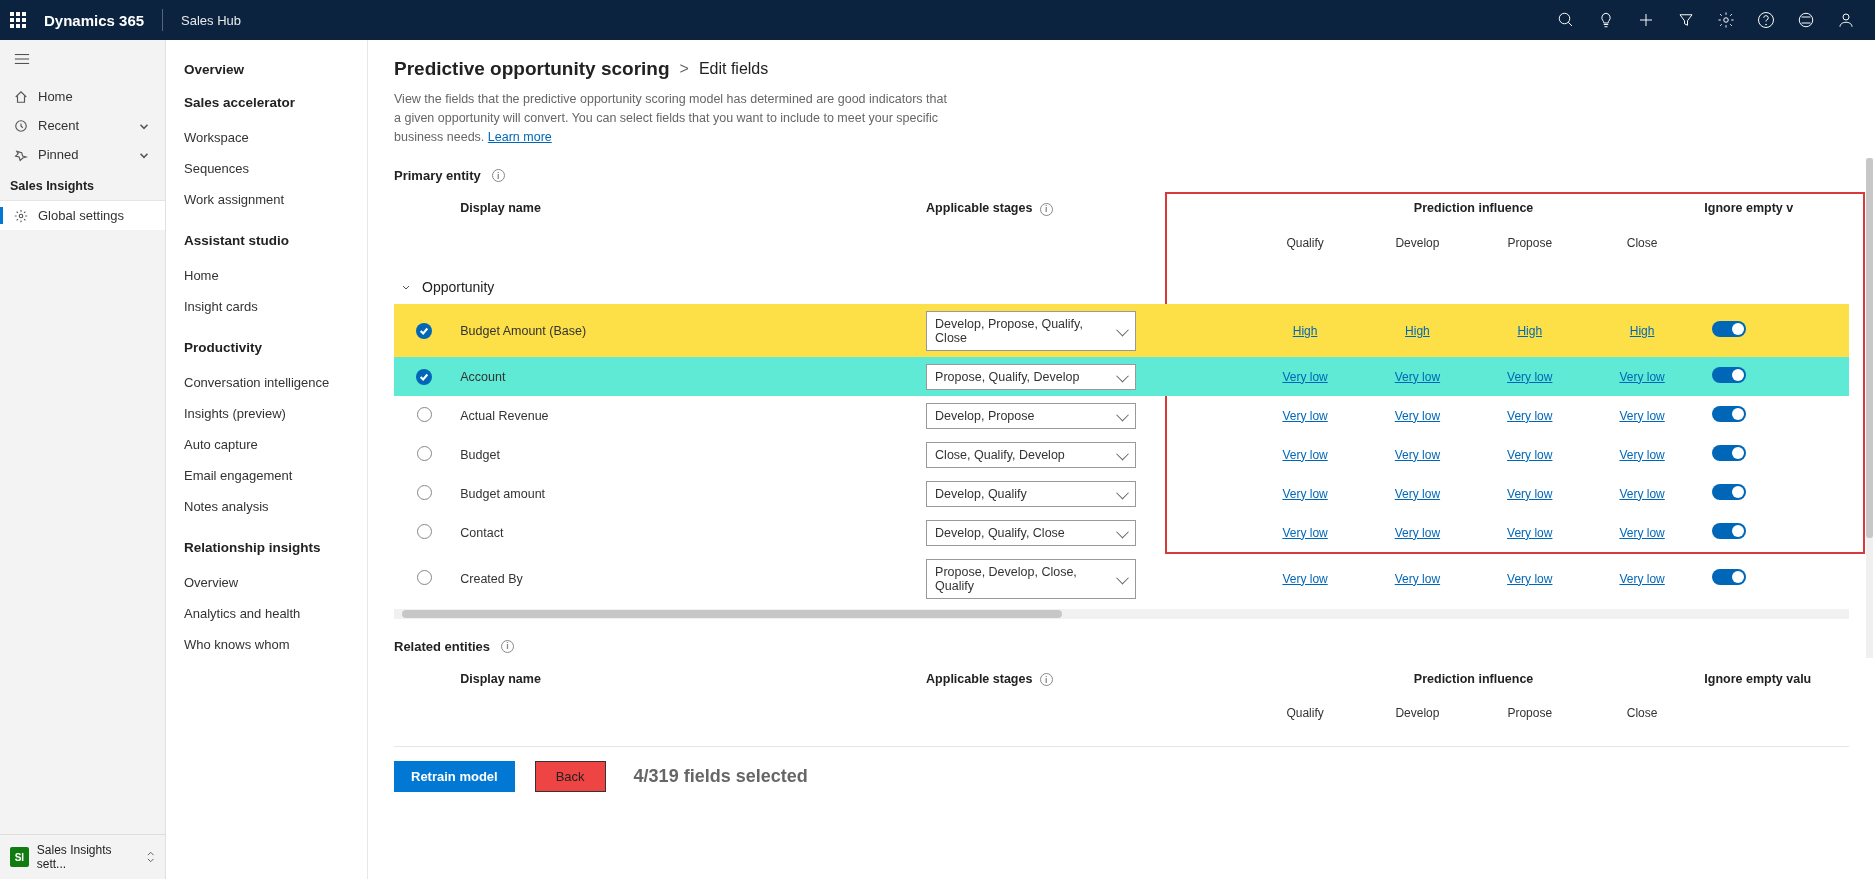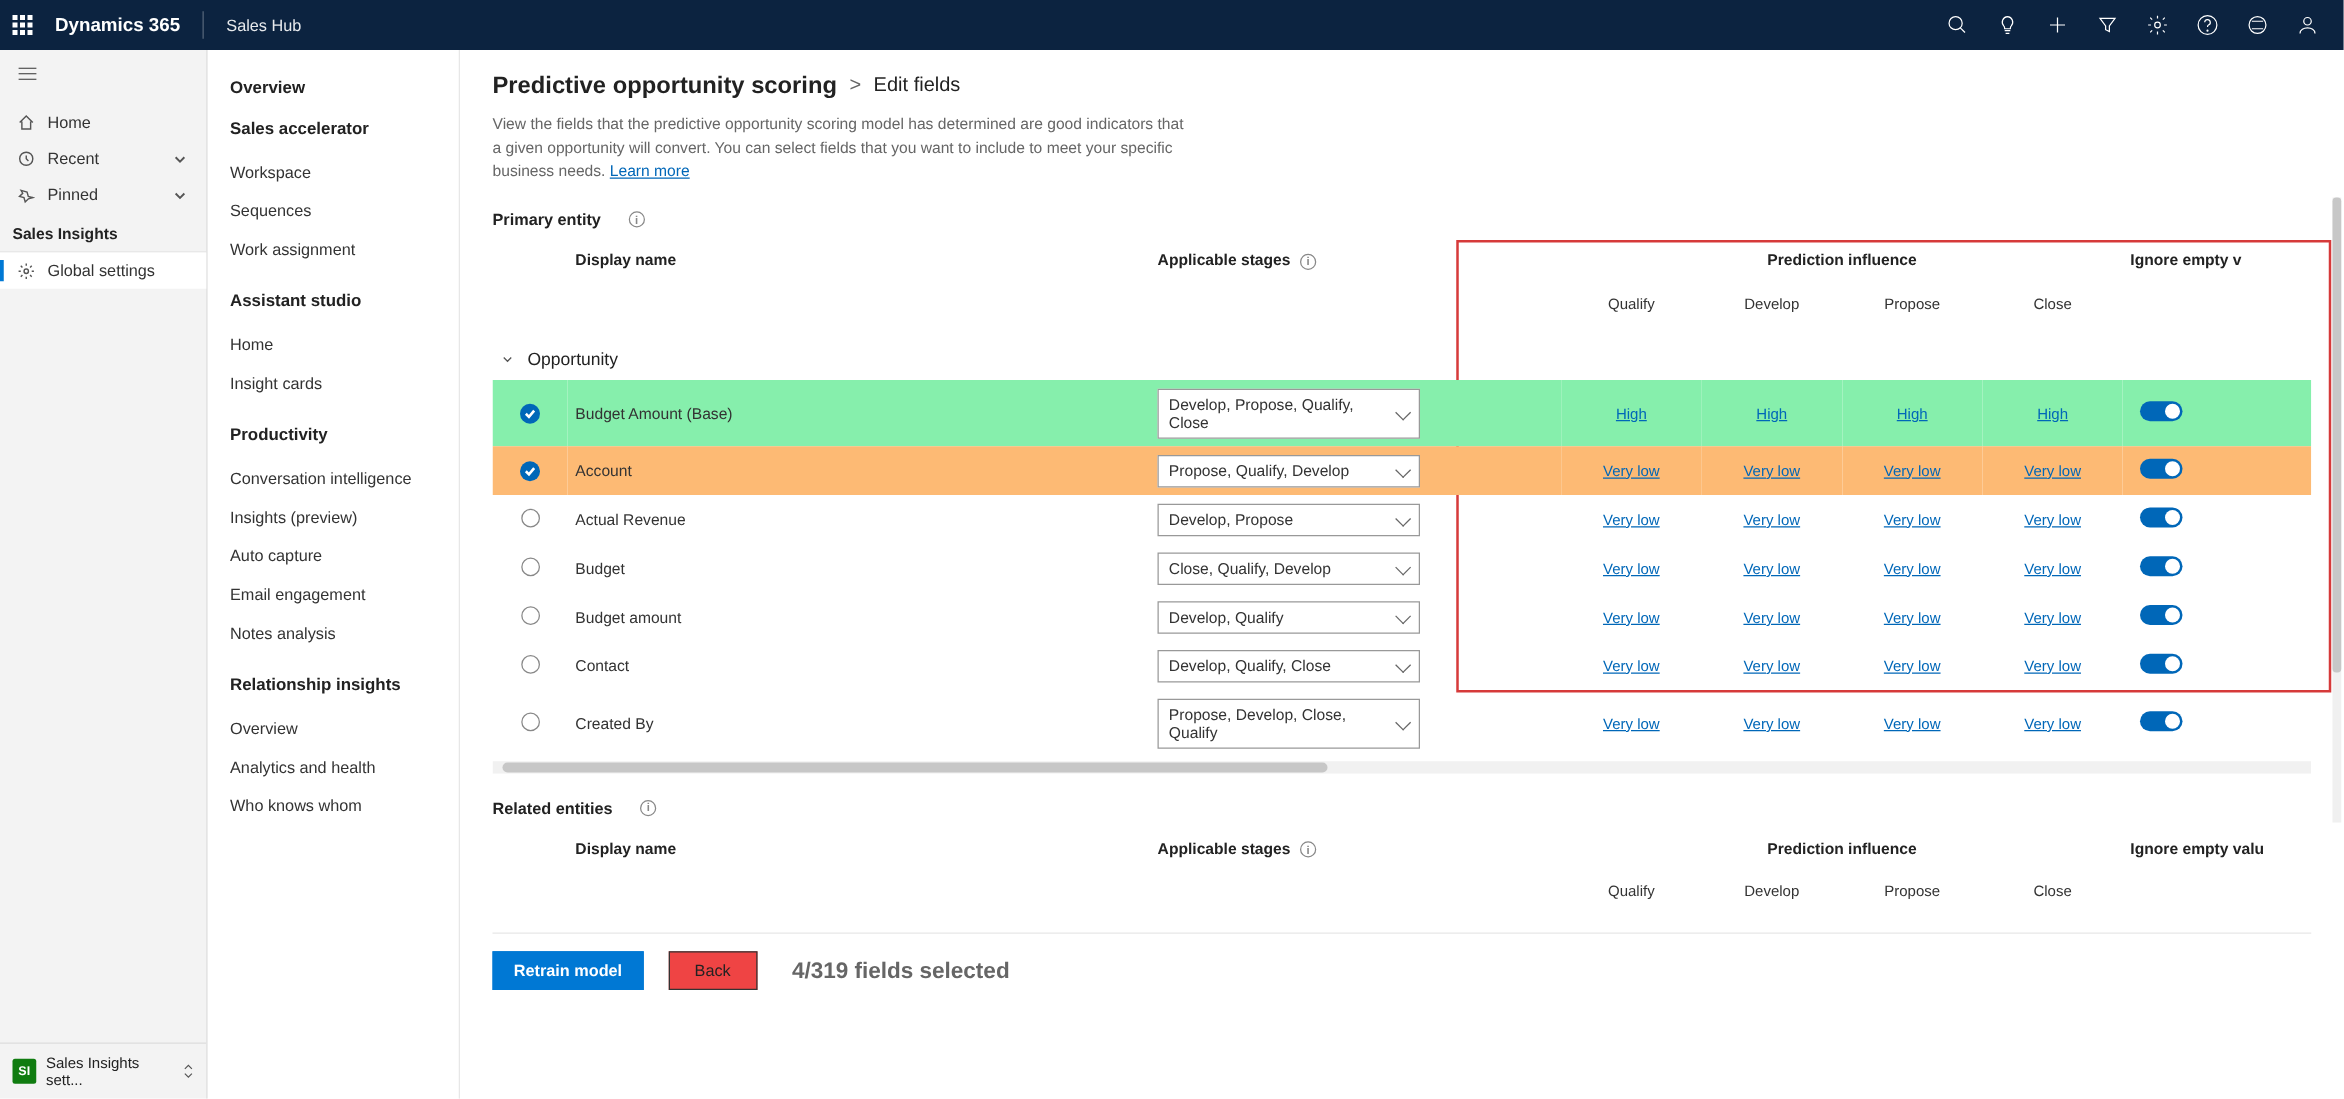--- a/index.html
+++ b/index.html
@@ -44,21 +44,21 @@
 
 
 .content { flex: 1; padding: 18px 26px 0; overflow: hidden; display: flex; flex-direction: column; position: relative; }
 .crumb { display: flex; align-items: center; gap: 10px; }
 .crumb-main { font-size: 19px; font-weight: 600; color: #222; }
 .crumb-sep { color: #666; }
 .crumb-sub { font-size: 16px; color: #222; }
 .lead { font-size: 12.5px; color: #666; margin-top: 10px; max-width: 560px; line-height: 1.5; }
 .lead a { color: #0067b8; }
 
-.section-label { font-size: 13px; font-weight: 600; color: #222; margin-top: 22px; display: flex; align-items: center; gap: 22px; }
+.section-label { font-size: 13px; font-weight: 600; color: #222; margin-top: 22px; display: flex; align-items: center; gap: 11px; }
 .info-circ { width: 13px; height: 13px; border: 1px solid #888; border-radius: 50%; display: inline-flex; align-items: center; justify-content: center; font-size: 9px; color: #888; }
 
 .highlight-box { position: absolute; border: 2px solid #d63a3a; pointer-events: none; left: 797px; right: 10px; top: 152px; height: 362px; }
 
 
 .table-wrap { margin-top: 8px; overflow: hidden; position: relative; }
 .tbl { width: 100%; border-collapse: collapse; font-size: 12.5px; }
 .tbl th { text-align: left; font-weight: 600; color: #222; padding: 10px 6px 20px; vertical-align: top; position: relative; }
 .tbl th.pred-parent { text-align: center; padding-bottom: 4px; }
 .tbl th.sub { font-size: 12px; font-weight: 400; color: #333; padding: 0 6px 8px; text-align: center; }
@@ -66,22 +66,22 @@
 .group-row td { padding: 12px 6px 8px; }
 .group-caret { display: inline-flex; align-items: center; gap: 10px; font-size: 14px; color: #222; font-weight: 400; }
 .group-caret svg { width: 12px; height: 12px; stroke: #555; }
 
 .radio-cell { width: 44px; text-align: center; }
 .radio-empty { width: 15px; height: 15px; border: 1.5px solid #888; border-radius: 50%; display: inline-block; }
 .radio-check { width: 16px; height: 16px; background: #0067b8; border-radius: 50%; display: inline-flex; align-items: center; justify-content: center; }
 .radio-check svg { width: 10px; height: 10px; stroke: #fff; fill: none; stroke-width: 2.5; }
 
 .field-name { color: #333; }
-tr.selected-row { background: #86efac; }
-tr.selected-row2 { background: #fdba74; }
+tr.selected-row { background: #fde047; }
+tr.selected-row2 { background: #5eead4; }
 
 .stage-select { border: 1px solid #999; background: #fff; padding: 5px 26px 5px 8px; font-size: 12.5px; color: #333; width: 210px; position: relative; display: inline-block; cursor: pointer; }
 .stage-select::after { content: ""; position: absolute; right: 8px; top: 50%; width: 8px; height: 8px; border-right: 1.5px solid #666; border-bottom: 1.5px solid #666; transform: translateY(-60%) rotate(45deg); }
 
 .infl { color: #0067b8; text-decoration: underline; font-size: 12px; cursor: pointer; display: inline-block; min-width: 52px; text-align: center; }
 .col-pred { width: 82px; text-align: center; }
 
 .toggle { width: 34px; height: 16px; background: #0067b8; border-radius: 9px; position: relative; display: inline-block; cursor: pointer; }
 .toggle::after { content: ""; position: absolute; right: 2px; top: 2px; width: 12px; height: 12px; background: #fff; border-radius: 50%; }
 

